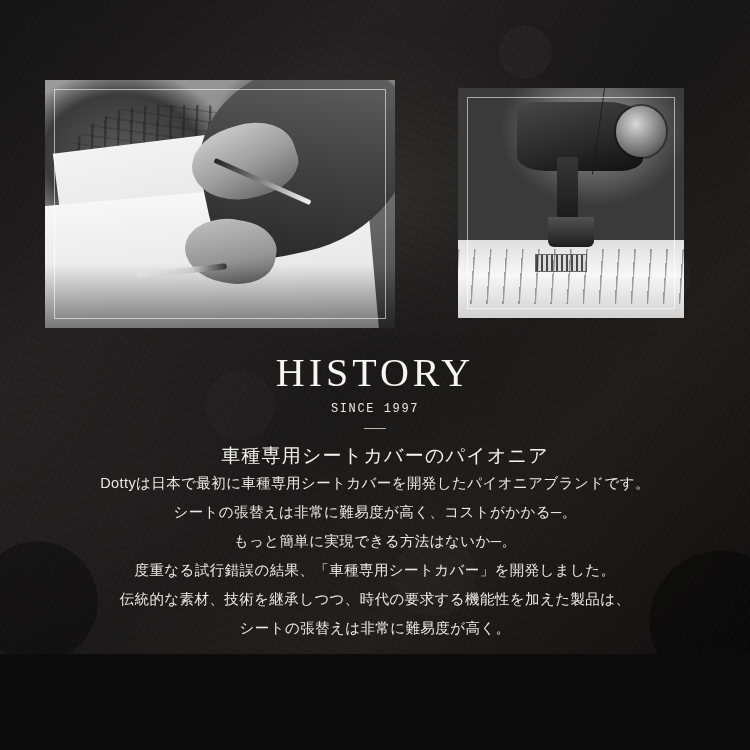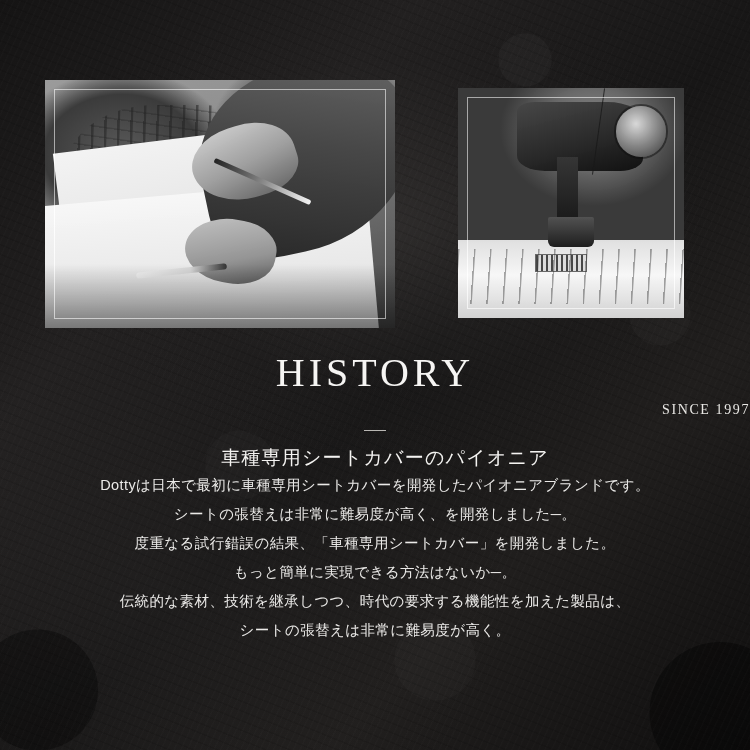--- a/index.html
+++ b/index.html
@@ -8,21 +8,21 @@
     width: 750px;
     height: 750px;
     overflow: hidden;
     background: #0d0c0c;
     font-family: "Liberation Sans", sans-serif;
   }
 
   #page {
     position: relative;
     width: 750px;
-    height: 750px;
+    height: 654px;
     background:
       radial-gradient(ellipse 420px 300px at 52% 30%, rgba(90,86,84,0.30) 0%, rgba(40,38,38,0.10) 55%, rgba(0,0,0,0) 80%),
       radial-gradient(ellipse 520px 420px at 20% 78%, rgba(58,55,54,0.22) 0%, rgba(0,0,0,0) 70%),
       linear-gradient(135deg, #151414 0%, #222020 28%, #171616 52%, #201e1d 72%, #100f0f 100%);
     overflow: hidden;
   }
 
   
   #page::before {
     content: "";
@@ -258,26 +258,25 @@
   #history-title {
     font-family: "Liberation Serif", serif;
     font-size: 40px;
     letter-spacing: 4px;
     color: #f6f5f3;
     line-height: 1.05;
     font-weight: 400;
   }
 
   #since {
-    font-family: Liberation Serif, serif;
-    font-size: 14px;
+    font-family: Liberation Mono, monospace;
+    font-size: 12px;
     letter-spacing: 1.6px;
     color: #e9e8e5;
     margin-top: 8px;
-    text-align: right;
   }
 
   #divider {
     width: 22px;
     height: 1px;
     background: #b9b7b3;
     margin: 12px auto 0 auto;
   }
 
   #subhead {
@@ -327,21 +326,21 @@
   </div>
 
   <div id="content">
     <div id="history-title">HISTORY</div>
     <div id="since">SINCE 1997</div>
     <div id="divider"></div>
     <div id="subhead">車種専用シートカバーのパイオニア</div>
 
     <div id="body-copy">
       <p>Dottyは日本で最初に車種専用シートカバーを開発したパイオニアブランドです。</p>
-      <p>シートの張替えは非常に難易度が高く、を開発しました─。</p>
+      <p>シートの張替えは非常に難易度が高く、コストがかかる─。</p>
+      <p>もっと簡単に実現できる方法はないか─。</p>
       <p>度重なる試行錯誤の結果、「車種専用シートカバー」を開発しました。</p>
-      <p>もっと簡単に実現できる方法はないか─。</p>
       <p>伝統的な素材、技術を継承しつつ、時代の要求する機能性を加えた製品は、</p>
       <p>シートの張替えは非常に難易度が高く。</p>
     </div>
   </div>
 
 </div>
 
 </body></html>

